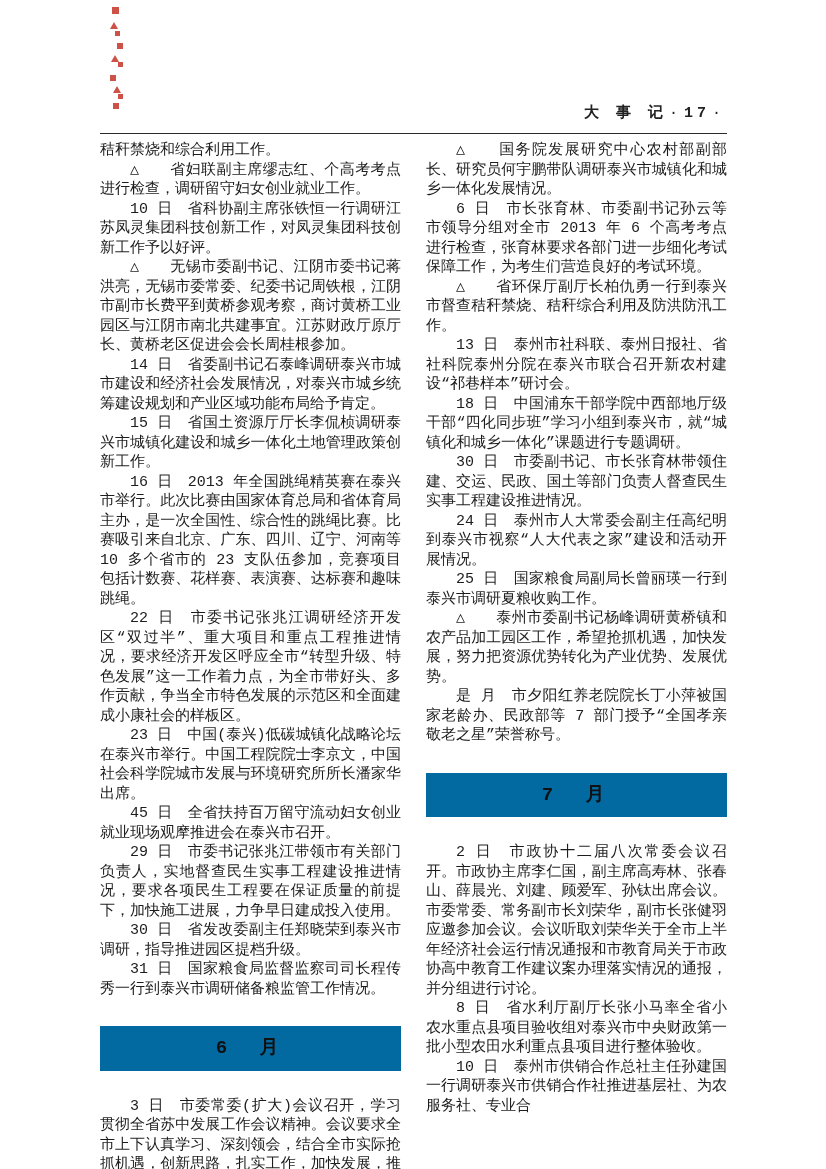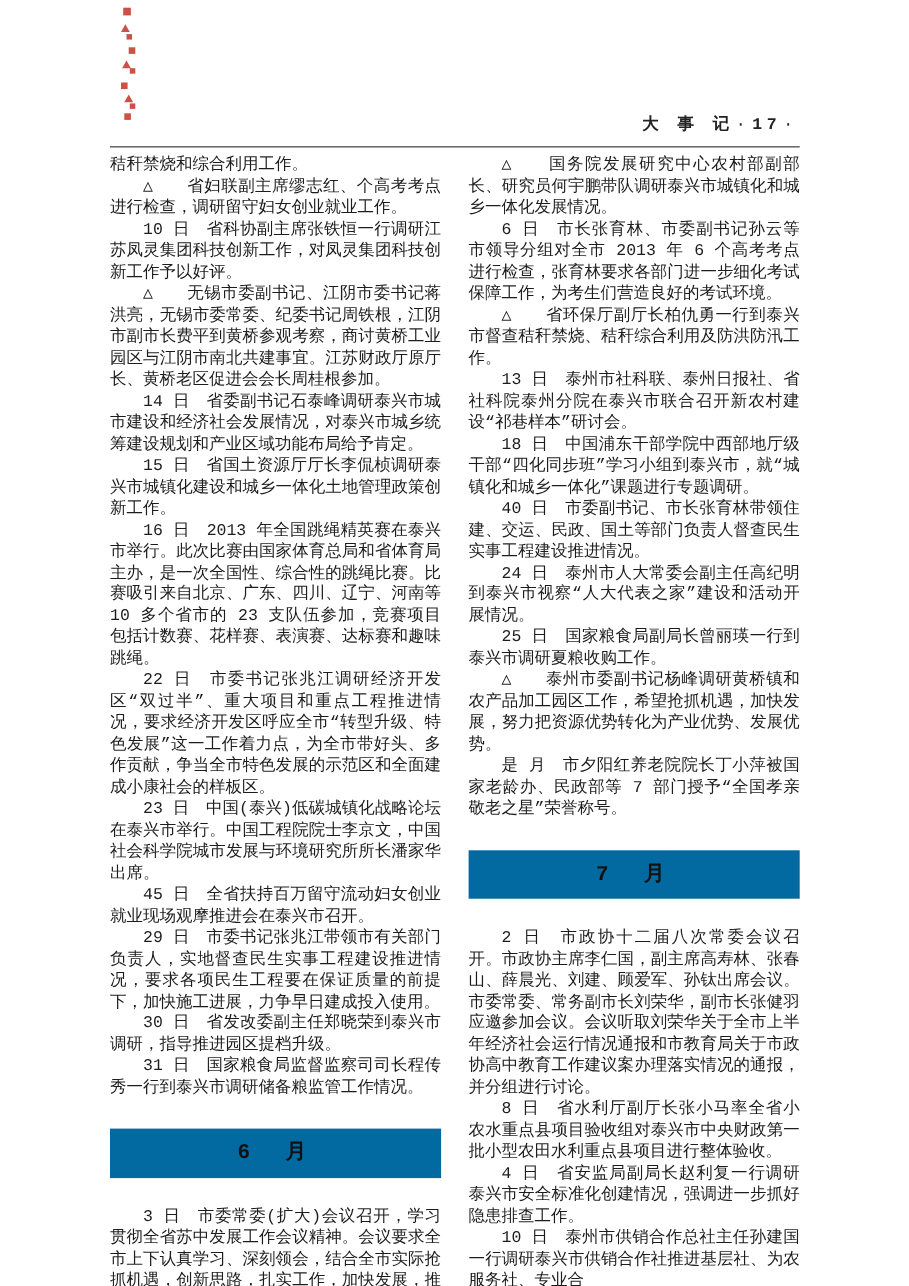--- a/index.html
+++ b/index.html
@@ -127,26 +127,25 @@
         <p class="month">6　月</p>
         <p class="entry">3 日　市委常委(扩大)会议召开，学习贯彻全省苏中发展工作会议精神。会议要求全市上下认真学习、深刻领会，结合全市实际抢抓机遇，创新思路，扎实工作，加快发展，推动转型发展、特色发展、融合发展。</p>
       </div>
     <div class="col">
 
     <p class="entry">△　　国务院发展研究中心农村部副部长、研究员何宇鹏带队调研泰兴市城镇化和城乡一体化发展情况。</p>
         <p class="entry">6 日　市长张育林、市委副书记孙云等市领导分组对全市 2013 年 6 个高考考点进行检查，张育林要求各部门进一步细化考试保障工作，为考生们营造良好的考试环境。</p>
         <p class="entry">△　　省环保厅副厅长柏仇勇一行到泰兴市督查秸秆禁烧、秸秆综合利用及防洪防汛工作。</p>
         <p class="entry">13 日　泰州市社科联、泰州日报社、省社科院泰州分院在泰兴市联合召开新农村建设“祁巷样本”研讨会。</p>
         <p class="entry">18 日　中国浦东干部学院中西部地厅级干部“四化同步班”学习小组到泰兴市，就“城镇化和城乡一体化”课题进行专题调研。</p>
-        <p class="entry">40 日　市委副书记、市长张育林带领住建、交运、民政、国土等部门负责人督查民生实事工程建设推进情况。</p>
+        <p class="entry">30 日　市委副书记、市长张育林带领住建、交运、民政、国土等部门负责人督查民生实事工程建设推进情况。</p>
         <p class="entry">24 日　泰州市人大常委会副主任高纪明到泰兴市视察“人大代表之家”建设和活动开展情况。</p>
         <p class="entry">25 日　国家粮食局副局长曾丽瑛一行到泰兴市调研夏粮收购工作。</p>
         <p class="entry">△　　泰州市委副书记杨峰调研黄桥镇和农产品加工园区工作，希望抢抓机遇，加快发展，努力把资源优势转化为产业优势、发展优势。</p>
         <p class="entry">是 月　市夕阳红养老院院长丁小萍被国家老龄办、民政部等 7 部门授予“全国孝亲敬老之星”荣誉称号。</p>
         <p class="month">7　月</p>
         <p class="entry">2 日　市政协十二届八次常委会议召开。市政协主席李仁国，副主席高寿林、张春山、薛晨光、刘建、顾爱军、孙钛出席会议。市委常委、常务副市长刘荣华，副市长张健羽应邀参加会议。会议听取刘荣华关于全市上半年经济社会运行情况通报和市教育局关于市政协高中教育工作建议案办理落实情况的通报，并分组进行讨论。</p>
         <p class="entry">8 日　省水利厅副厅长张小马率全省小农水重点县项目验收组对泰兴市中央财政第一批小型农田水利重点县项目进行整体验收。</p>
-        <p class="entry">4 日　省安监局副局长赵利复一行调研泰兴市安全标准化创建情况，强调进一步抓好隐患排查工作。</p>
         <p class="entry">10 日　泰州市供销合作总社主任孙建国一行调研泰兴市供销合作社推进基层社、为农服务社、专业合</p>
       </div>
   </div>
 
 </div>
 
 </body></html>

